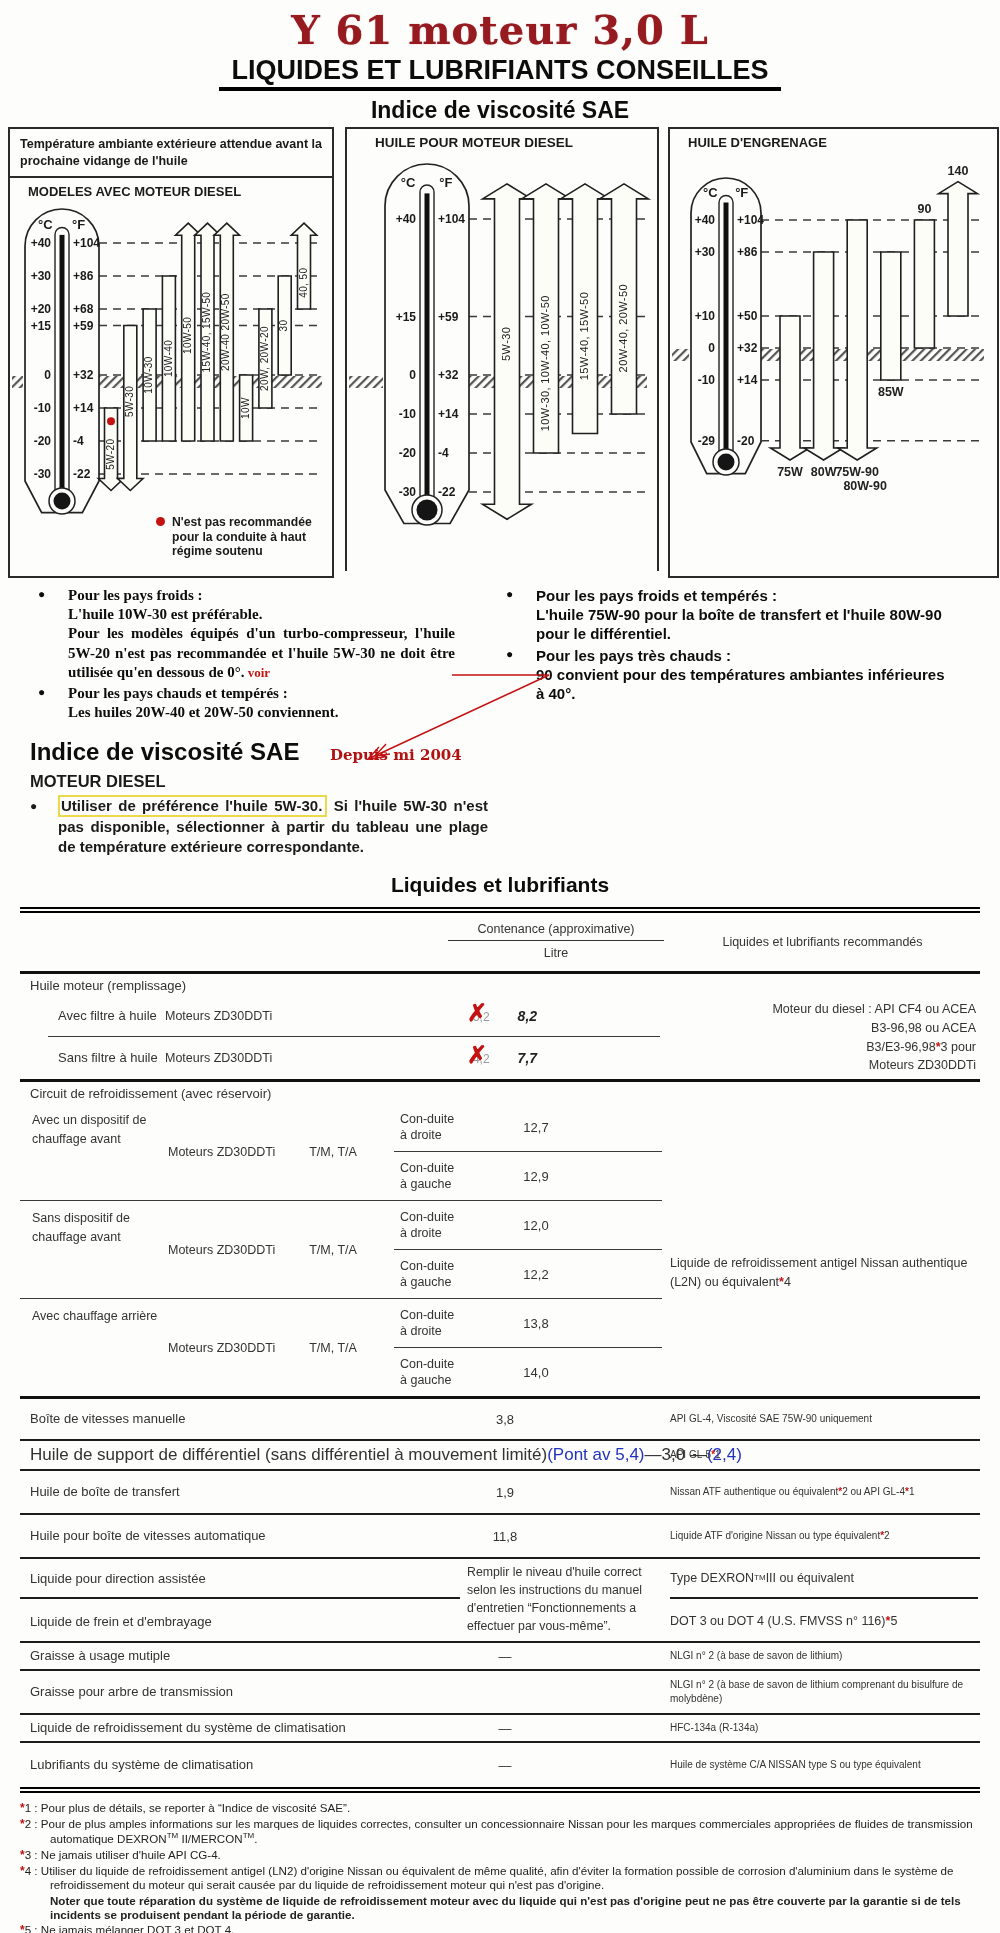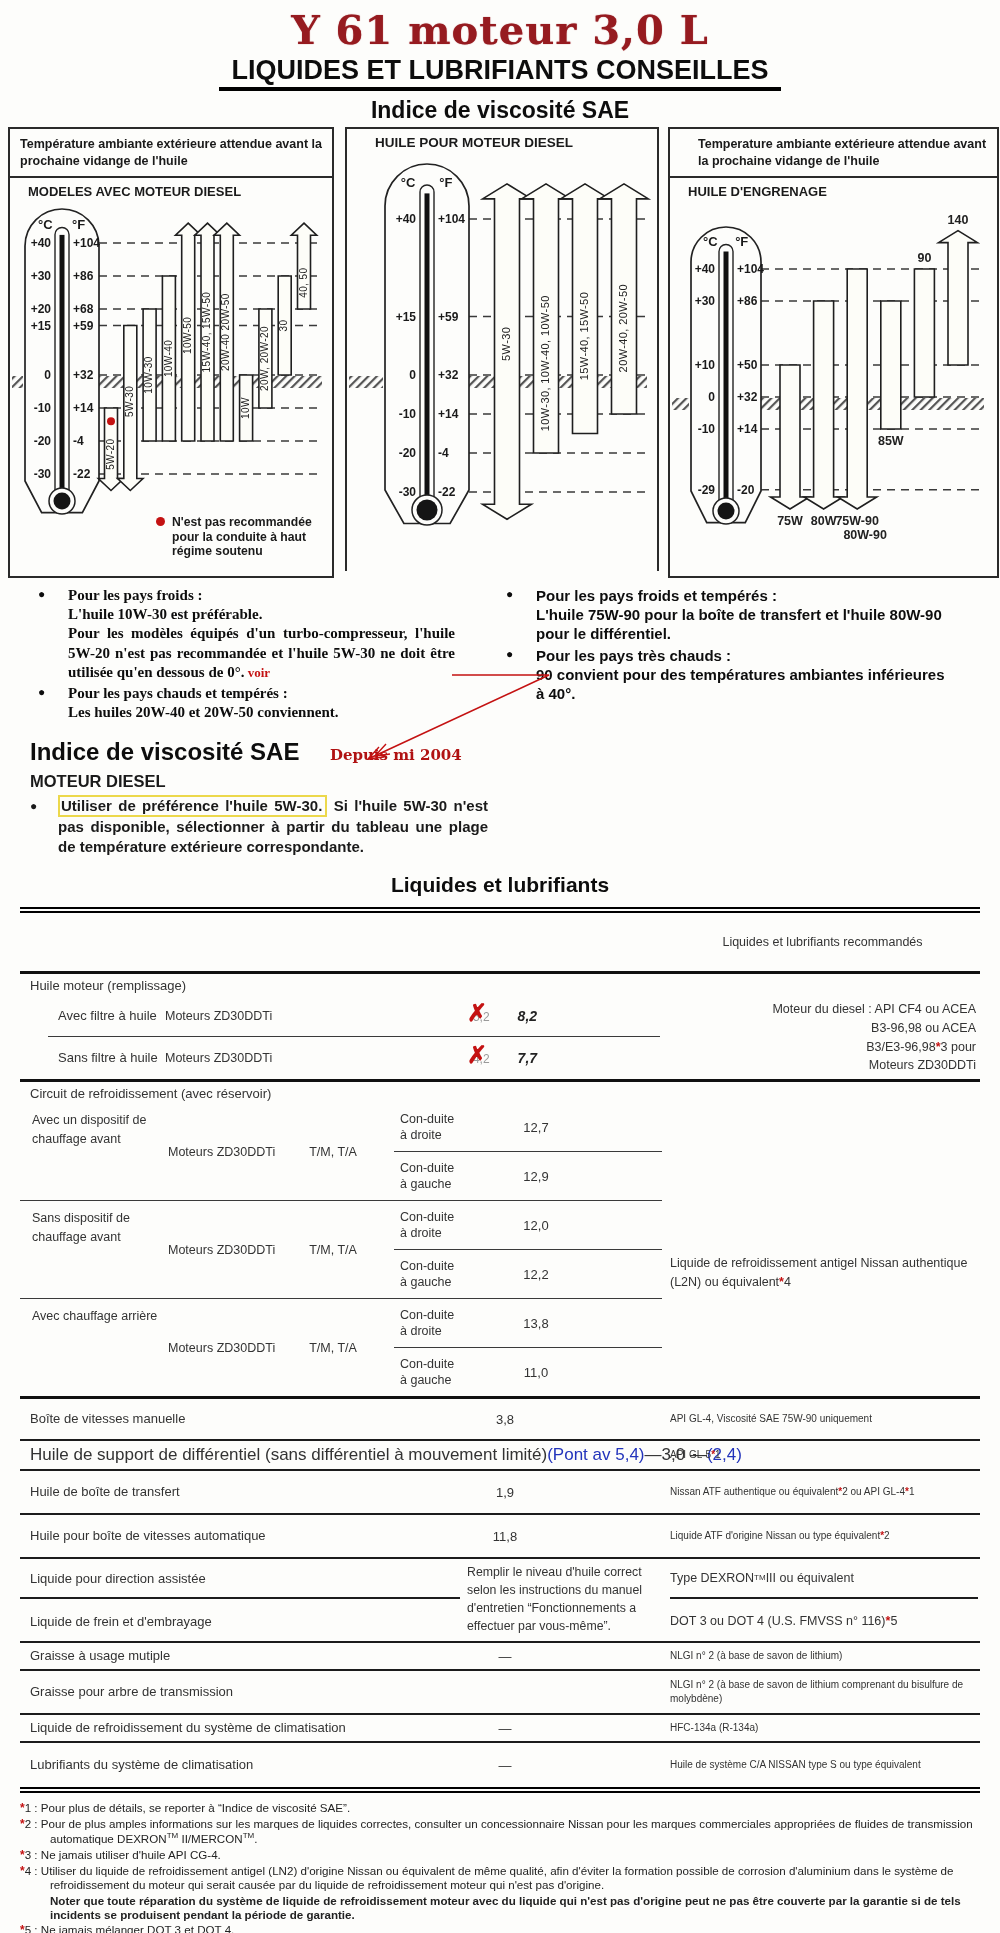--- a/index.html
+++ b/index.html
@@ -232,21 +232,20 @@
           <text x="160" y="193.8" text-anchor="middle" font-size="11" letter-spacing="0.4" fill="#222" transform="rotate(-90 160 193.8)" dominant-baseline="middle">5W-30</text>
           <path d="M199.0,33.9L223.4,48.9L211.5,48.9L211.5,303.0L186.5,303.0L186.5,48.9L174.6,48.9Z" fill="#fdfdf8" stroke="#1f1f1f" stroke-width="1.6"></path>
           <text x="199" y="213.29999999999998" text-anchor="middle" font-size="11" letter-spacing="0.4" fill="#222" transform="rotate(-90 199 213.29999999999998)" dominant-baseline="middle">10W-30, 10W-40, 10W-50</text>
           <path d="M238.0,33.9L262.4,48.9L250.5,48.9L250.5,283.5L225.5,283.5L225.5,48.9L213.6,48.9Z" fill="#fdfdf8" stroke="#1f1f1f" stroke-width="1.6"></path>
           <text x="238" y="186" text-anchor="middle" font-size="11" letter-spacing="0.4" fill="#222" transform="rotate(-90 238 186)" dominant-baseline="middle">15W-40, 15W-50</text>
           <path d="M277.0,33.9L301.4,48.9L289.5,48.9L289.5,264.0L264.5,264.0L264.5,48.9L252.6,48.9Z" fill="#fdfdf8" stroke="#1f1f1f" stroke-width="1.6"></path>
           <text x="277" y="178.2" text-anchor="middle" font-size="11" letter-spacing="0.4" fill="#222" transform="rotate(-90 277 178.2)" dominant-baseline="middle">20W-40, 20W-50</text>
         </svg>
     </div>
     <div class="panel p-right">
-      <div class="p-hdr center">Temperature ambiante extérieure attendue avant la prochaine vidange de l'huile</div>
       <div class="p-sub">HUILE D'ENGRENAGE</div>
       <svg id="chart-2" width="320" height="348">
           <defs>
             <pattern id="h2" width="6" height="6" patternUnits="userSpaceOnUse" patternTransform="rotate(45)">
               <rect width="2.2" height="6" fill="#555"></rect>
             </pattern>
           </defs>
           <rect x="2" y="197" width="17" height="12" fill="url(#h2)"></rect>
           <rect x="91" y="197" width="223" height="12" fill="url(#h2)"></rect>
           <line x1="91" y1="68" x2="314" y2="68" stroke="#3a3a3a" stroke-width="1.5" stroke-dasharray="8 6"></line>
@@ -325,20 +324,24 @@
     </div>
     <svg class="red-arrow" width="1000" height="230">
       <path d="M452,89 L549,89 L368,173" stroke="#c41212" stroke-width="1.6" fill="none"></path>
       <path d="M368,173 L384,171 M368,173 L379,161 M375,170 L390,168 M375,170 L386,158" stroke="#c41212" stroke-width="1.4" fill="none"></path>
     </svg>
   </div>
 
   <div class="tbl-title">Liquides et lubrifiants</div>
   <div class="tbl" id="tbl">
       <div class="band hd">
+        <div class="cap-block">
+          <span class="cap">Contenance (approximative)</span>
+          <div class="litre">Litre</div>
+        </div>
         <div class="reco-head">Liquides et lubrifiants recommandés</div>
       </div>
       <div class="band eng">
         <div class="sect">Huile moteur (remplissage)</div>
         <div class="erow r0">
           <div class="elbl">Avec filtre à huile</div>
           <span class="eeng">Moteurs ZD30DDTi</span>
           <div class="vwrap"><span class="xwrap"><span class="xval">5,2</span><span class="xmark">✗</span></span><span class="hand">8,2</span></div>
         </div>
         <div class="erow r1">
@@ -386,21 +389,21 @@
         <div class="cgroup">
           <div class="clbl">Avec chauffage arrière</div>
           <div class="cmeta"><span>Moteurs ZD30DDTi</span><span class="ctm">T/M, T/A</span></div>
           <div class="csubs">
             <div class="csub">
               <div class="cside">Con-duite à droite</div>
               <div class="cval">13,8</div>
             </div>
             <div class="csub">
               <div class="cside">Con-duite à gauche</div>
-              <div class="cval">11,0</div>
+              <div class="cval">14,0</div>
             </div>
           </div>
         </div>
         <div class="creco">Liquide de refroidissement antigel Nissan authentique (L2N) ou équivalent<span class="rast">*</span>4</div>
       </div>
       <div class="srow" style="height: 40px;">
         <div class="slbl">Boîte de vitesses manuelle</div>
         <div class="sval">3,8</div>
         <div class="sreco">API GL-4, Viscosité SAE 75W-90 uniquement</div>
       </div>

